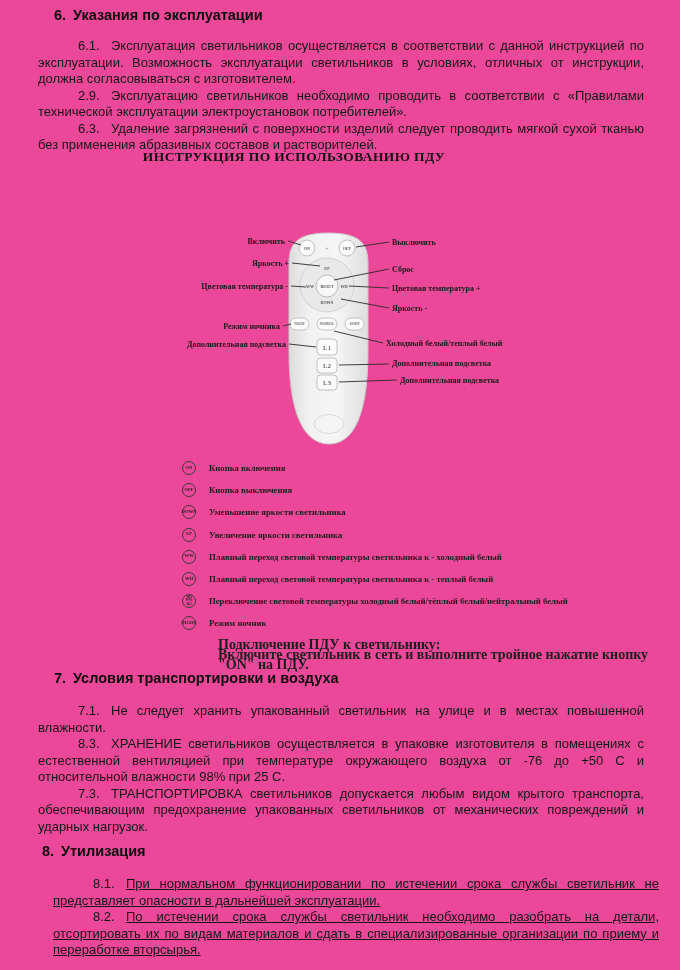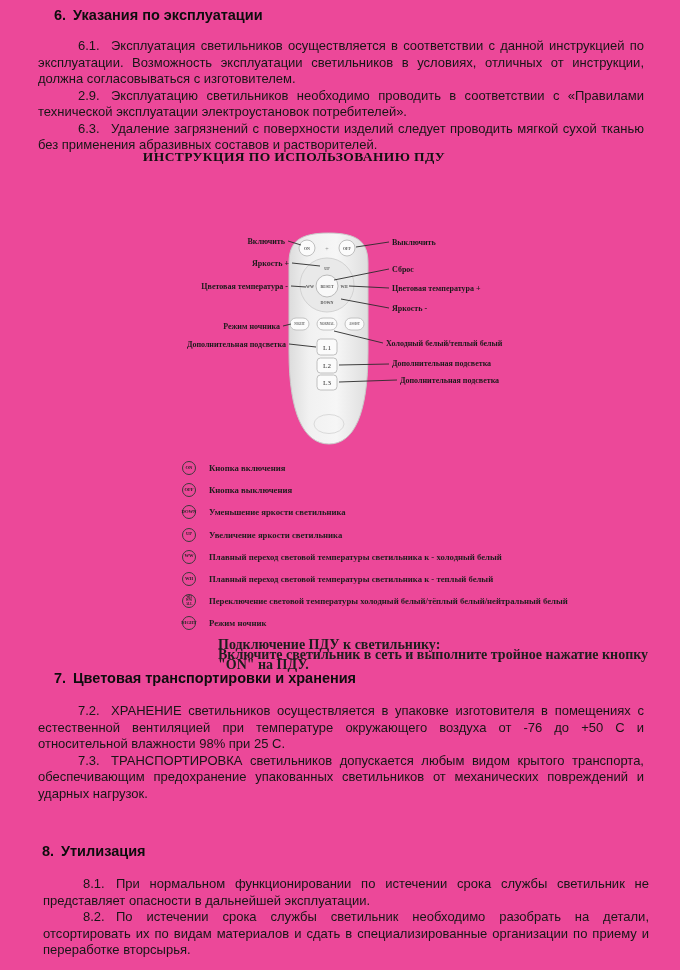--- a/index.html
+++ b/index.html
@@ -157,28 +157,29 @@
       <span class="ltext">Режим ночник</span>
     </div>
   </div>
 
   <div class="abs note">
     <div>Подключение ПДУ к светильнику:</div>
     <div>Включите светильник в сеть и выполните тройное нажатие кнопку "ON" на ПДУ.</div>
   </div>
 
   <div class="abs sec-head" style="left:54px;top:670px;">
-    <span class="num">7.</span><span>Цветовая транспортировки и хранения</span>
+    <span class="num">7.</span><span>Условия транспортировки и воздуха</span>
   </div>
   <div class="abs paras" style="left:38px;top:703px;">
-    <p class="para"><span class="pnum">7.2.</span><span>ХРАНЕНИЕ светильников осуществляется в упаковке изготовителя в помещениях с естественной вентиляцией при температуре окружающего воздуха от -76 до +50 С и относительной влажности 98% при 25 С.</span></p>
+    <p class="para"><span class="pnum">7.1.</span><span>Не следует хранить упакованный светильник на улице и в местах повышенной влажности.</span></p>
+    <p class="para"><span class="pnum">8.3.</span><span>ХРАНЕНИЕ светильников осуществляется в упаковке изготовителя в помещениях с естественной вентиляцией при температуре окружающего воздуха от -76 до +50 С и относительной влажности 98% при 25 С.</span></p>
     <p class="para"><span class="pnum">7.3.</span><span>ТРАНСПОРТИРОВКА светильников допускается любым видом крытого транспорта, обеспечивающим предохранение упакованных светильников от механических повреждений и ударных нагрузок.</span></p>
   </div>
 
   <div class="abs sec-head" style="left:42px;top:843px;">
     <span class="num">8.</span><span>Утилизация</span>
   </div>
-  <div class="abs paras" style="left:43px;top:876px;">
+  <div class="abs paras" style="left:53px;top:876px;text-decoration:underline;">
     <p class="para"><span class="pnum">8.1.</span><span>При нормальном функционировании по истечении срока службы светильник не представляет опасности в дальнейшей эксплуатации.</span></p>
     <p class="para"><span class="pnum">8.2.</span><span>По истечении срока службы светильник необходимо разобрать на детали, отсортировать их по видам материалов и сдать в специализированные организации по приему и переработке вторсырья.</span></p>
   </div>
 
 </div>
 
 </body></html>

